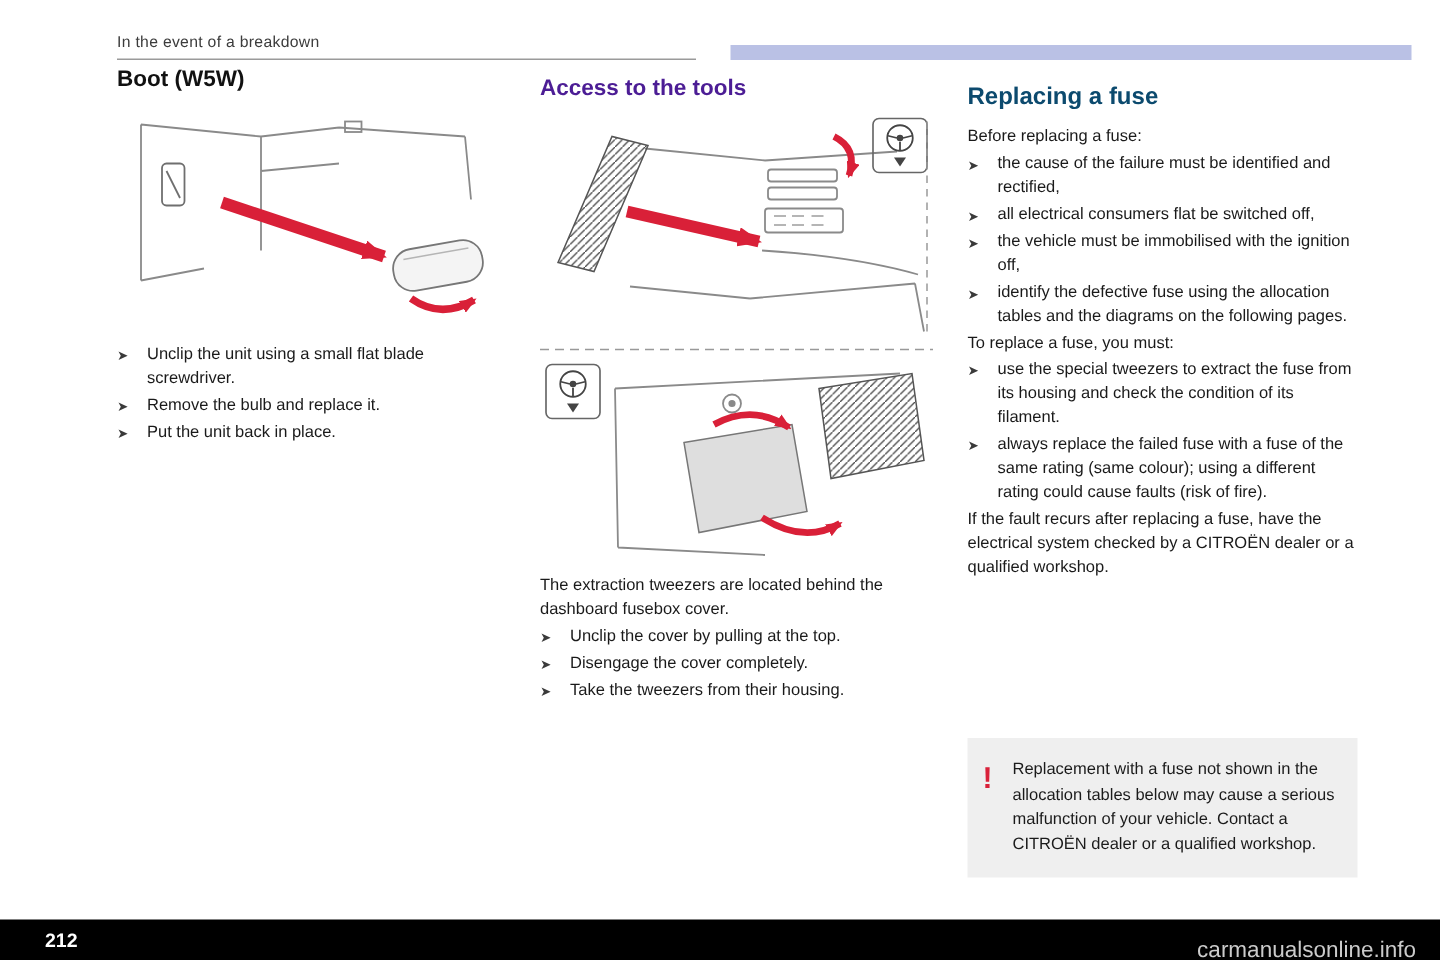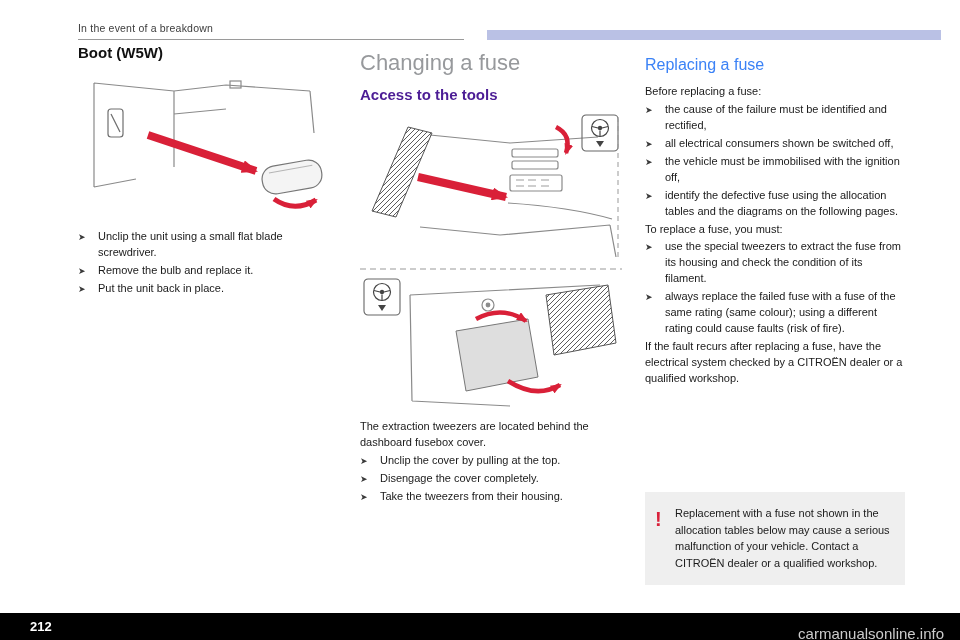--- a/index.html
+++ b/index.html
@@ -12,21 +12,21 @@
   .breadcrumb { position:absolute; left:78px; top:22px; font-size:10.5px; color:#3c3c3c; letter-spacing:.2px; }
   .rule { position:absolute; left:78px; top:39px; width:386px; height:1px; background:#9a9a9a; }
   .accent { position:absolute; left:487px; top:30px; width:454px; height:10px; background:#bac1e5; }
 
   .col { position:absolute; }
   #col-left  { left:78px;  top:44px; width:256px; }
   #col-mid   { left:360px; top:50px; width:262px; }
   #col-right { left:645px; top:56px; width:262px; }
 
   .h-bold    { font-size:15px; font-weight:bold; margin:0 0 8px 0; color:#111; }
-  .h-bold-lg { font-size:16px; font-weight:normal; margin:0 0 10px 0; color:#3b82f6; }
+  .h-bold-lg { font-size:16px; font-weight:bold; margin:0 0 10px 0; color:#0c4a6e; }
   .h-gray    { font-size:22px; font-weight:400; color:#97999c; margin:0 0 10px 0; }
   .h-sub     { font-size:15px; font-weight:bold; margin:0 0 6px 0; color:#4c1d95; }
 
   .figure { margin:4px 0 10px 0; }
   .body-text { font-size:11px; line-height:1.45; margin:0 0 2px 0; }
 
   .bullet { display:flex; font-size:11px; line-height:1.45; margin:0 0 2px 0; }
   .bullet .glyph { flex:0 0 20px; font-size:9px; color:#3a3a3a; padding-top:2px; }
   .bullet .txt { flex:1; }
 
@@ -91,21 +91,20 @@
     <span class="glyph">➤</span>
     <span class="txt">Remove the bulb and replace it.</span>
   </div>
   <div class="bullet">
     <span class="glyph">➤</span>
     <span class="txt">Put the unit back in place.</span>
   </div>
 </div>
 
 <div class="col" id="col-mid">
-  <div class="h-gray">Changing a fuse</div>
   <div class="h-sub">Access to the tools</div>
 
   <div class="figure">
     <svg width="262" height="300" viewBox="0 0 262 300">
       <defs>
         <pattern id="hp" patternUnits="userSpaceOnUse" width="5" height="5">
           <path d="M0 5 L5 0" stroke="#4a4a4a" stroke-width="0.9"></path>
         </pattern>
         <marker id="ah2" markerUnits="userSpaceOnUse" markerWidth="16" markerHeight="13" refX="14" refY="6.5" orient="auto">
           <path d="M0 0 L16 6.5 L0 13 Z" fill="#d92038"></path>
@@ -174,21 +173,21 @@
 <div class="col" id="col-right">
   <div class="h-bold-lg">Replacing a fuse</div>
 
   <p class="body-text">Before replacing a fuse:</p>
   <div class="bullet">
     <span class="glyph">➤</span>
     <span class="txt">the cause of the failure must be identified and rectified,</span>
   </div>
   <div class="bullet">
     <span class="glyph">➤</span>
-    <span class="txt">all electrical consumers shown be switched off,</span>
+    <span class="txt">all electrical consumers flat be switched off,</span>
   </div>
   <div class="bullet">
     <span class="glyph">➤</span>
     <span class="txt">the vehicle must be immobilised with the ignition off,</span>
   </div>
   <div class="bullet">
     <span class="glyph">➤</span>
     <span class="txt">identify the defective fuse using the allocation tables and the diagrams on the following pages.</span>
   </div>
 

